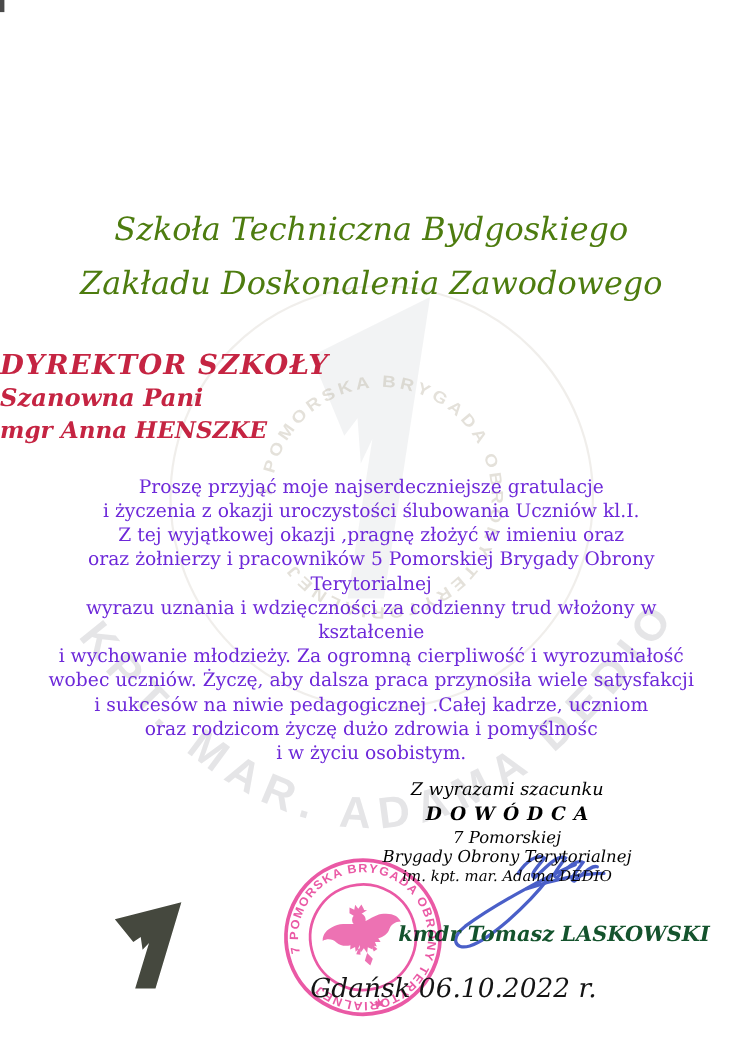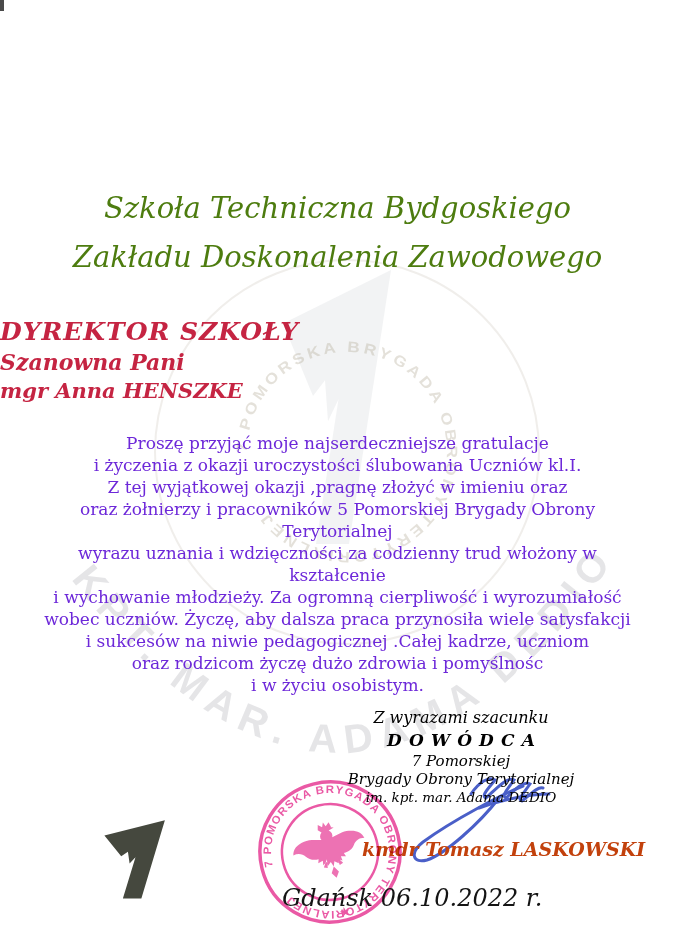--- a/index.html
+++ b/index.html
@@ -31,21 +31,21 @@
   .closing{position:absolute;top:707px;left:330px;width:262px;text-align:center;
         font-style:italic;color:#000000;}
   .c-regards{font-size:16px;line-height:22px;}
   .c-role{font-size:17px;font-weight:bold;letter-spacing:0.42em;padding-left:0.42em;line-height:23px;}
   .c-unit1{font-size:15px;line-height:18px;}
   .c-unit2{font-size:15px;line-height:19px;}
   .c-unit3{font-size:13.5px;line-height:16px;}
 
   .signature-svg{position:absolute;left:383px;top:768px;mix-blend-mode:multiply;}
   .signer{position:absolute;left:362px;top:838px;font-style:italic;font-weight:bold;
-        font-size:19px;color:#c2410c;}
+        font-size:19px;color:#14532d;}
   .place-date{position:absolute;left:282px;top:884px;font-style:italic;font-size:24px;color:#141414;}
 
   .stamp-svg{position:absolute;left:252px;top:774px;transform:rotate(-14deg);
         mix-blend-mode:multiply;opacity:0.9;}
   .stamp-ring-text{font-family:"Liberation Sans", sans-serif;font-weight:bold;
         font-size:11px;letter-spacing:1.2px;}
 
   .brigade-logo-svg{position:absolute;left:96px;top:814px;}
 
   .wm-ring-text{font-family:"Liberation Sans", sans-serif;font-weight:bold;

